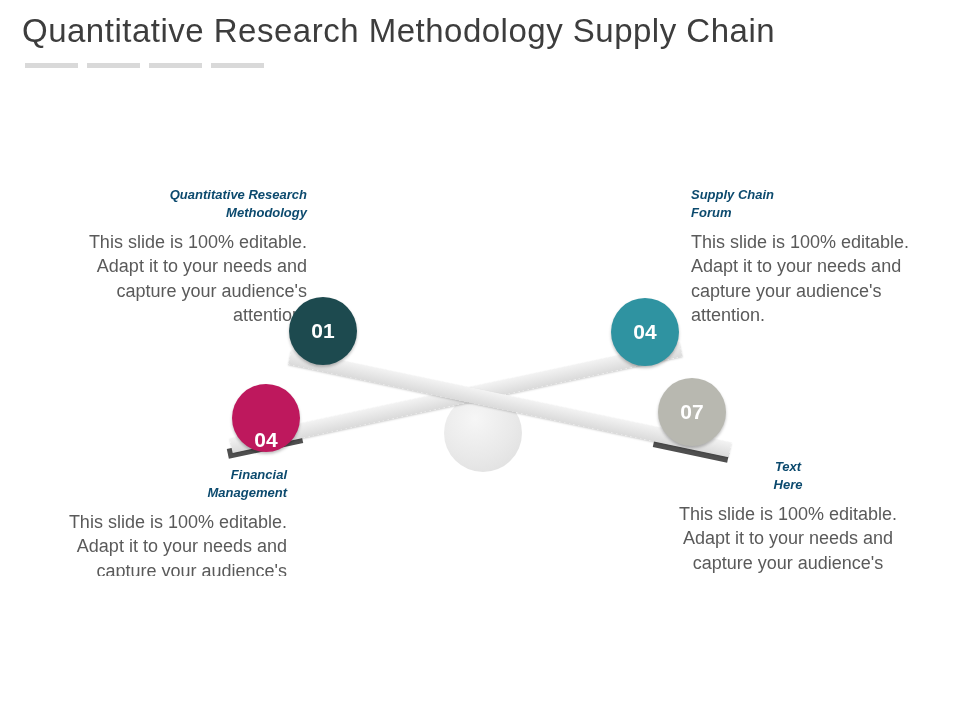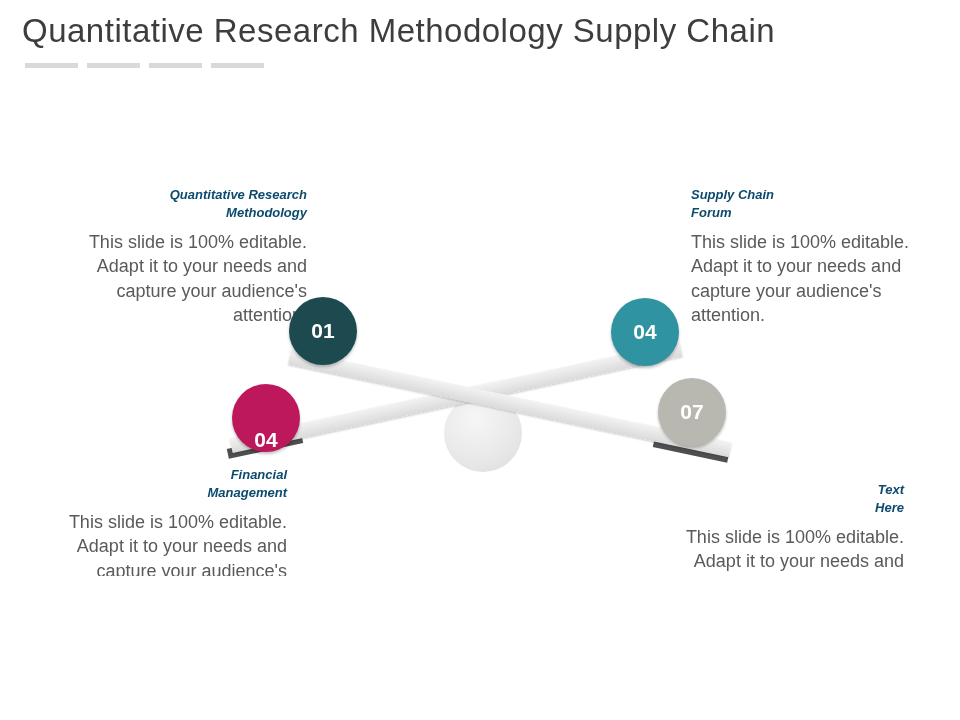--- a/index.html
+++ b/index.html
@@ -24,21 +24,21 @@
   .textblock .head{
     font-size:13px;font-weight:bold;font-style:italic;color:#0c4a6e;
     line-height:1.35;white-space:pre-line;
   }
   .textblock .body{
     margin-top:9px;font-size:18px;color:#5a5a5a;line-height:1.35;
   }
   .tb-tl{left:57px;top:186px;width:250px;text-align:right;}
   .tb-tr{left:691px;top:186px;width:232px;text-align:left;}
   .tb-bl{left:37px;top:466px;width:250px;text-align:right;}
-  .tb-br{left:672px;top:481px;width:232px;text-align:right;}
+  .tb-br{left:672px;top:458px;width:232px;text-align:center;}
 
   
   .ball{
     position:absolute;left:444px;top:394px;width:78px;height:78px;border-radius:50%;
     background:radial-gradient(circle at 40% 32%, #f6f6f6 0%, #e9e9e9 55%, #dcdcdc 100%);
     z-index:1;
   }
   .cap{
     position:absolute;height:10px;width:76px;background:#4f4f4f;z-index:2;
   }

